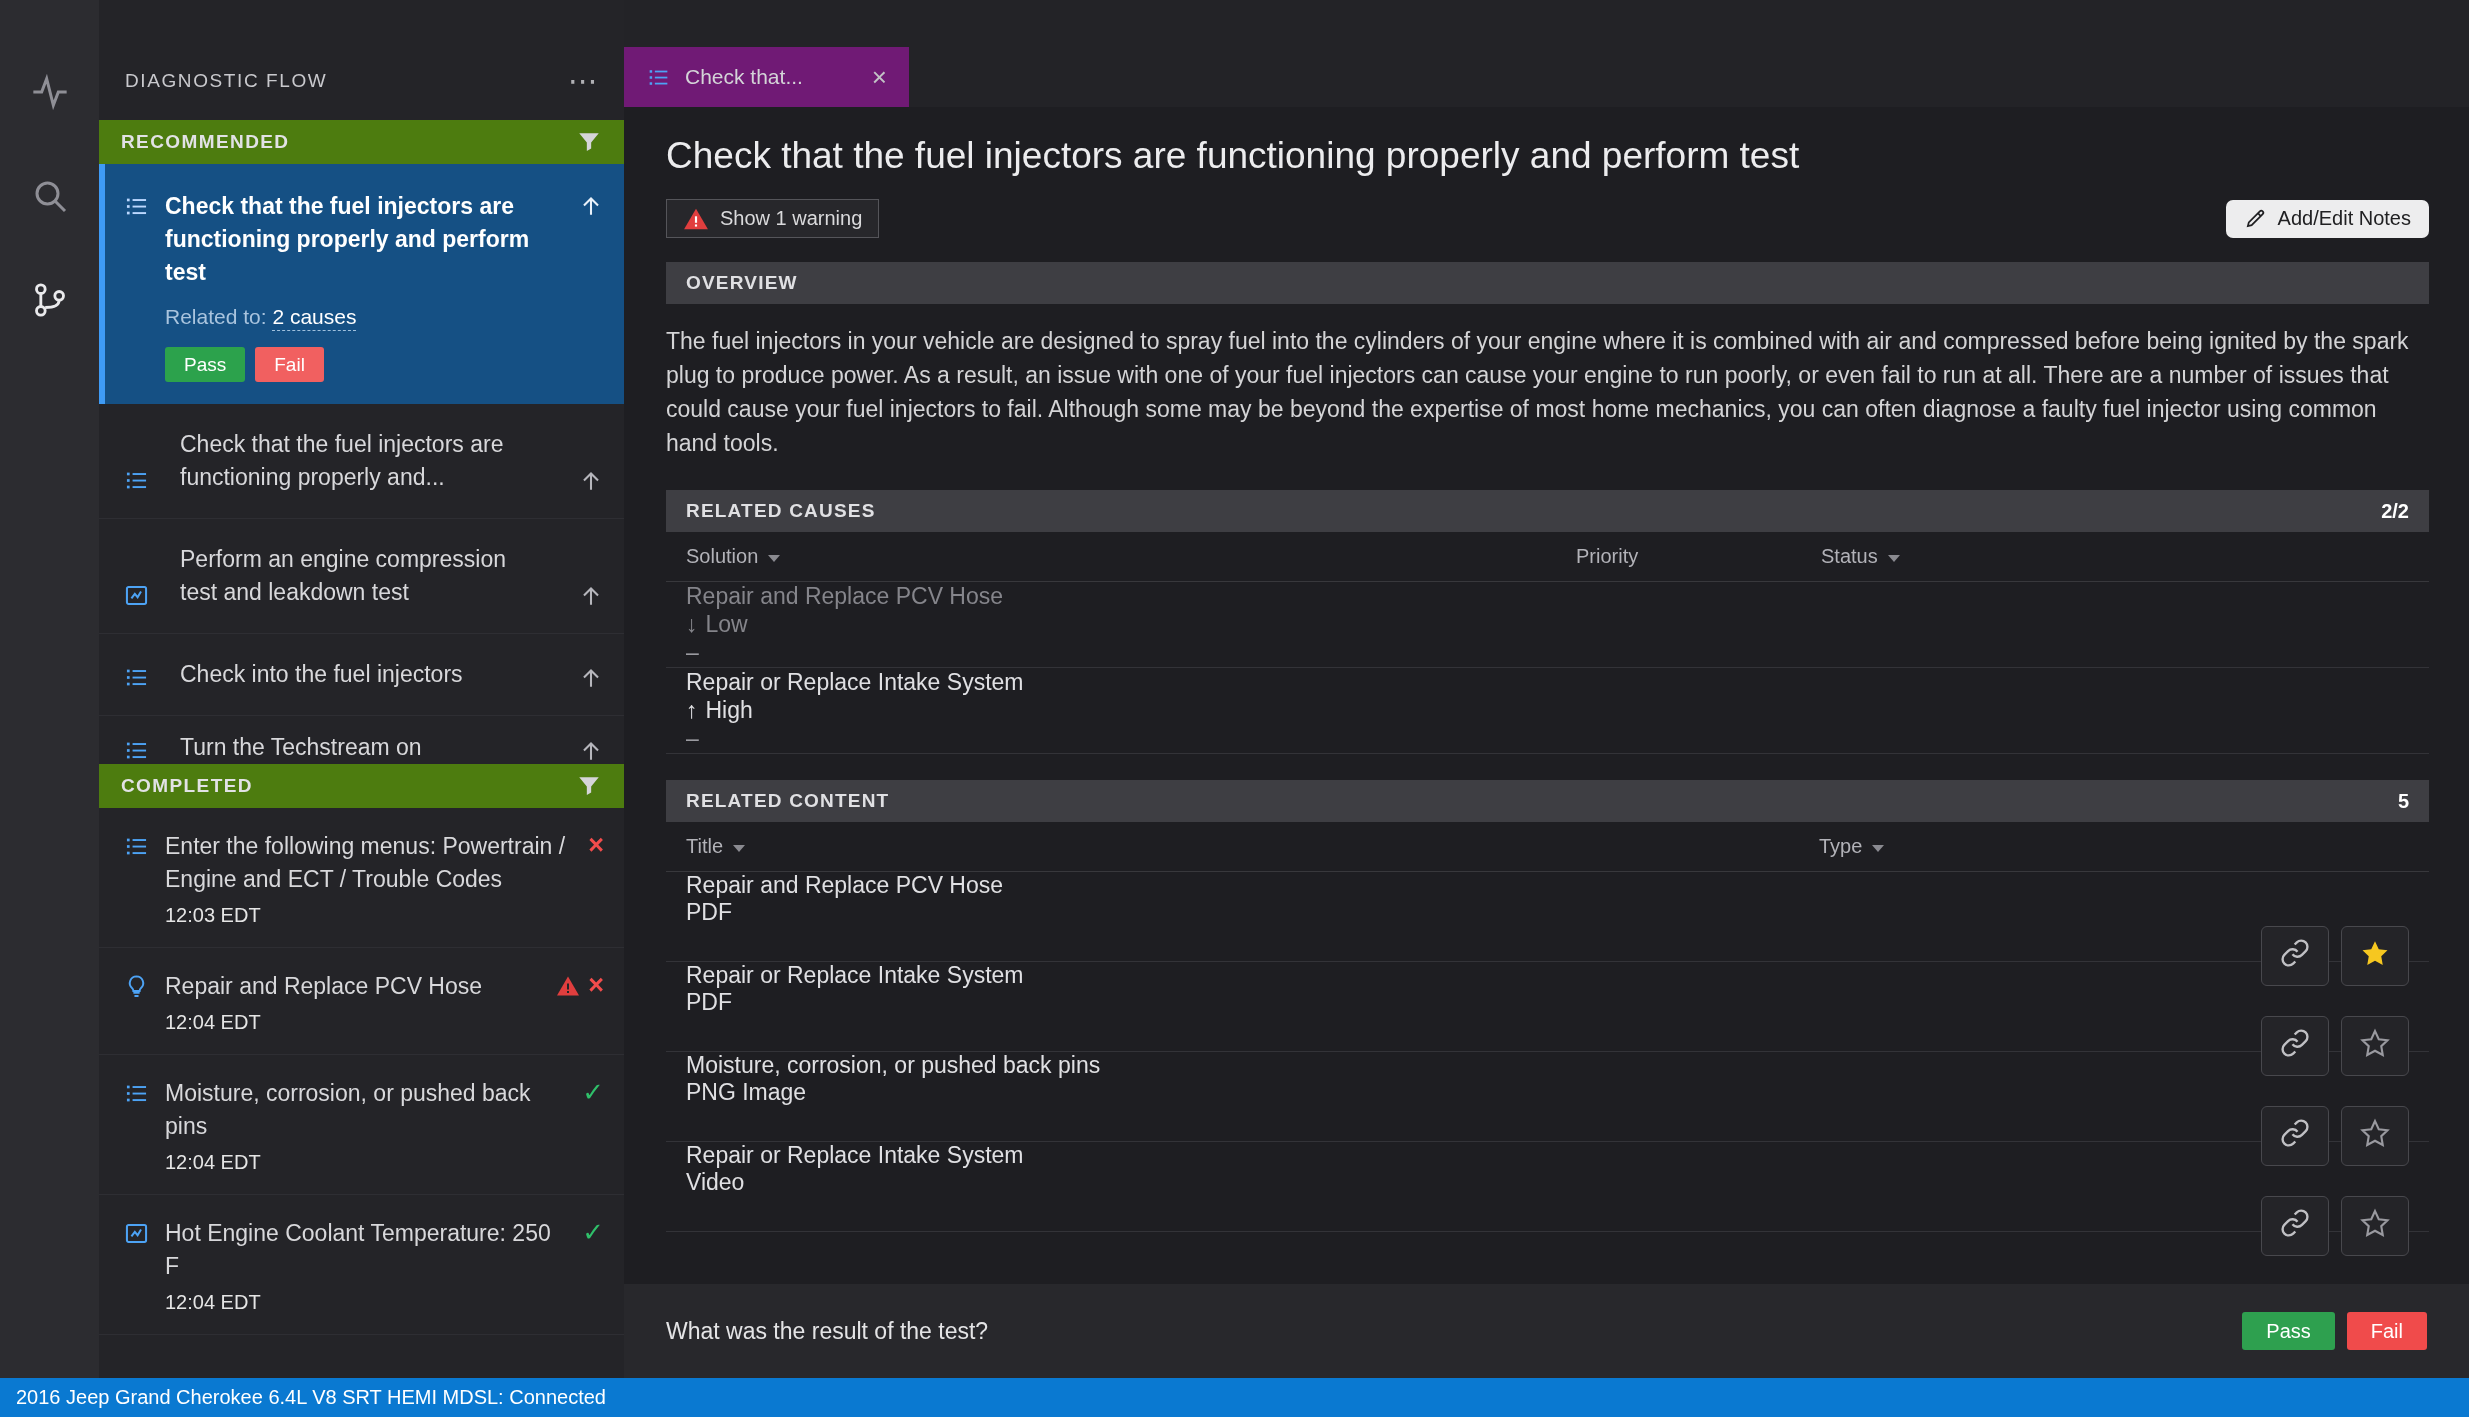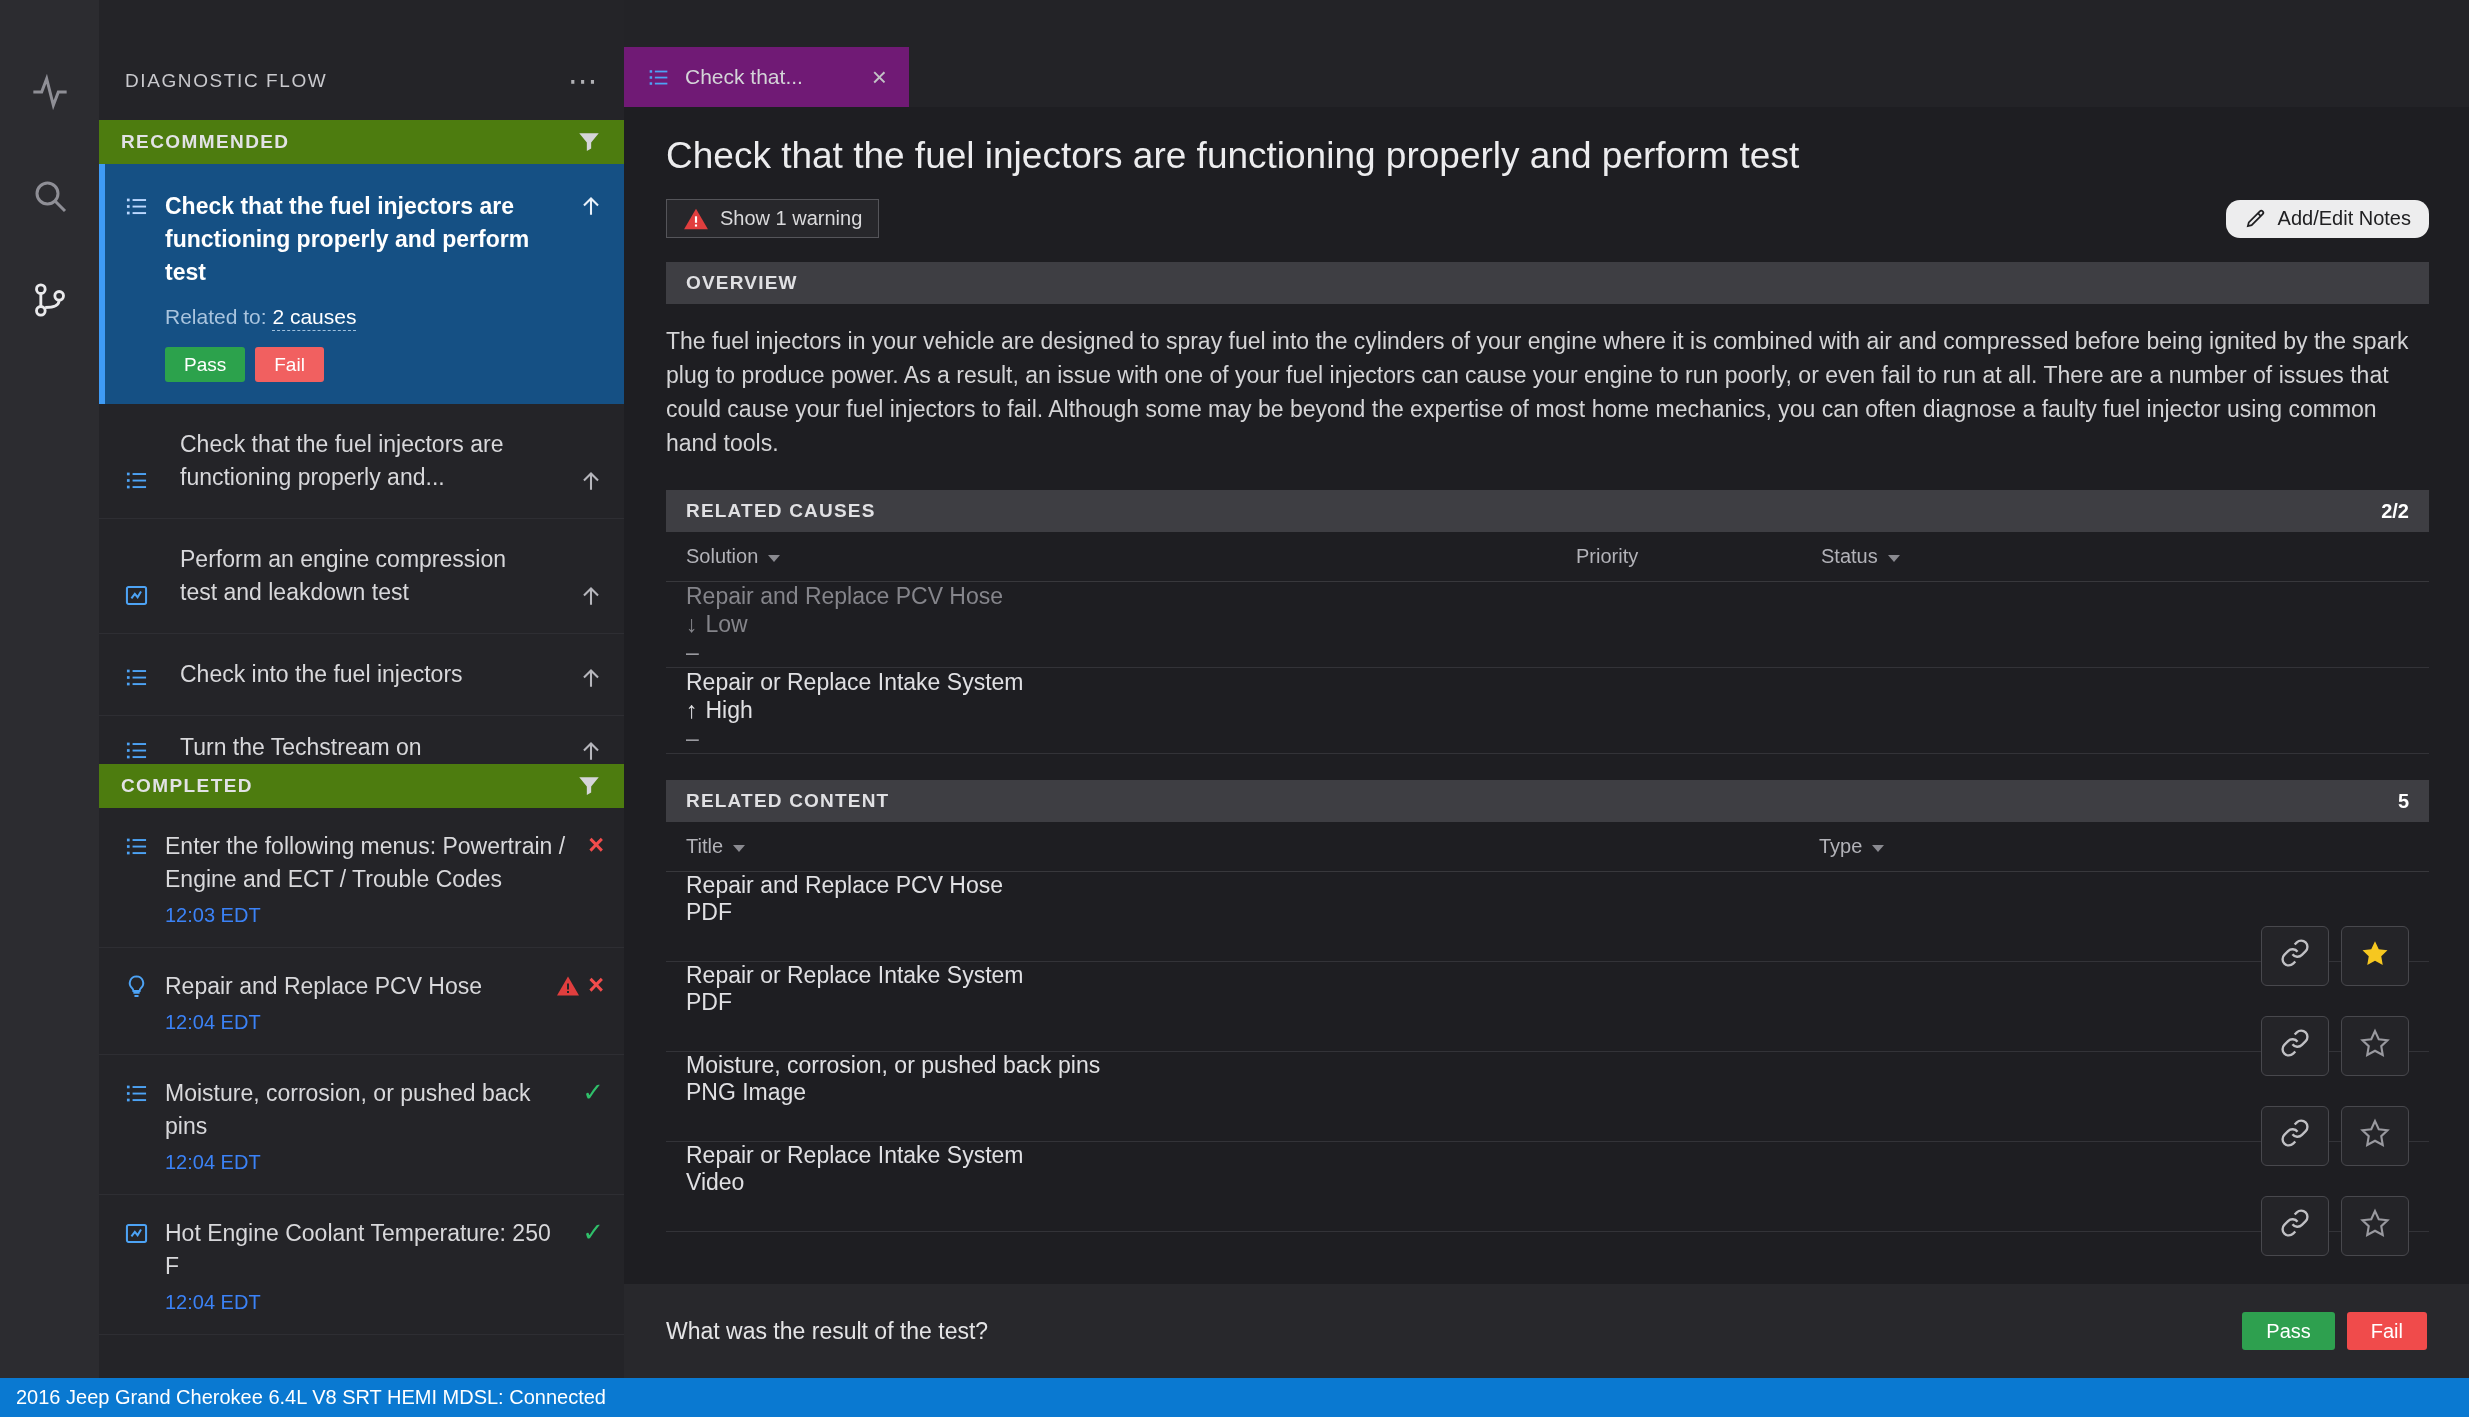--- a/index.html
+++ b/index.html
@@ -49,21 +49,21 @@
   .mini-btn { height:35px; padding:0 19px; border:none; border-radius:3px; color:#fff;
     font-size:19px; font-family:inherit; cursor:pointer; }
   .mini-pass { background:#2ca24c; }
   .mini-fail { background:#f16060; }
 
   .clipped { height:48px; overflow:hidden; padding-top:20px; padding-bottom:0; border-bottom:none; }
 
   .done-item { display:flex; gap:15px; padding:22px 20px 20px 24px; border-bottom:1px solid #2e2e33; cursor:pointer; }
   .done-body { flex:1; }
   .done-title { font-size:23px; line-height:33px; color:#d8d8db; }
-  .done-time { margin-top:8px; font-size:20px; color:#3b82f6; }
+  .done-time { margin-top:8px; font-size:20px; color:#e5e5e5; }
   .done-status { display:flex; gap:8px; align-items:flex-start; margin-top:2px; }
   .mark-x { color:#f14c4c; font-size:27px; font-weight:bold; line-height:27px; }
   .mark-check { color:#2fc06a; font-size:26px; font-weight:bold; line-height:27px; }
   .warn-sm { width:24px; height:24px; margin-top:2px; }
 
   
   .main-col { flex:1; display:flex; flex-direction:column; min-width:0; background:#1e1e22; }
   .tab-strip { height:47px; background:#232327; flex-shrink:0; }
   .tab-bar { height:60px; background:#232327; display:flex; flex-shrink:0; }
   .tab { width:285px; background:#701a75; display:flex; align-items:center; gap:14px;
@@ -74,21 +74,21 @@
 
   .content { flex:1; min-height:0; overflow:hidden; padding:28px 40px 0 42px;
     display:flex; flex-direction:column; }
   .page-title { font-size:37px; font-weight:400; color:#ececee; }
   .actions-row { display:flex; justify-content:space-between; align-items:center; margin-top:22px; }
   .warning-btn { display:flex; align-items:center; gap:11px; height:39px; padding:0 16px;
     border:1px solid #55555a; background:#27272b; color:#dadadc; font-size:20px;
     font-family:inherit; cursor:pointer; }
   .warn-icon { width:26px; height:26px; }
   .notes-btn { display:flex; align-items:center; gap:11px; height:38px; padding:0 18px;
-    background:#ededee; color:#202022; font-size:20px; border:none; border-radius:14px;
+    background:#ededee; color:#202022; font-size:20px; border:none; border-radius:7px;
     font-family:inherit; cursor:pointer; }
   .pencil { width:23px; height:23px; }
 
   .section-head { height:42px; background:#3e3e43; display:flex; align-items:center;
     justify-content:space-between; padding:0 20px; font-size:19px; font-weight:bold;
     letter-spacing:1.2px; color:#e0e0e3; flex-shrink:0; }
   .section-count { font-size:20px; color:#ffffff; letter-spacing:0; }
   .mt-overview { margin-top:24px; }
   .mt-section { margin-top:26px; }
   .overview-text { margin:20px 2px 4px 0; font-size:23px; line-height:34px; color:#d4d4d6; }

